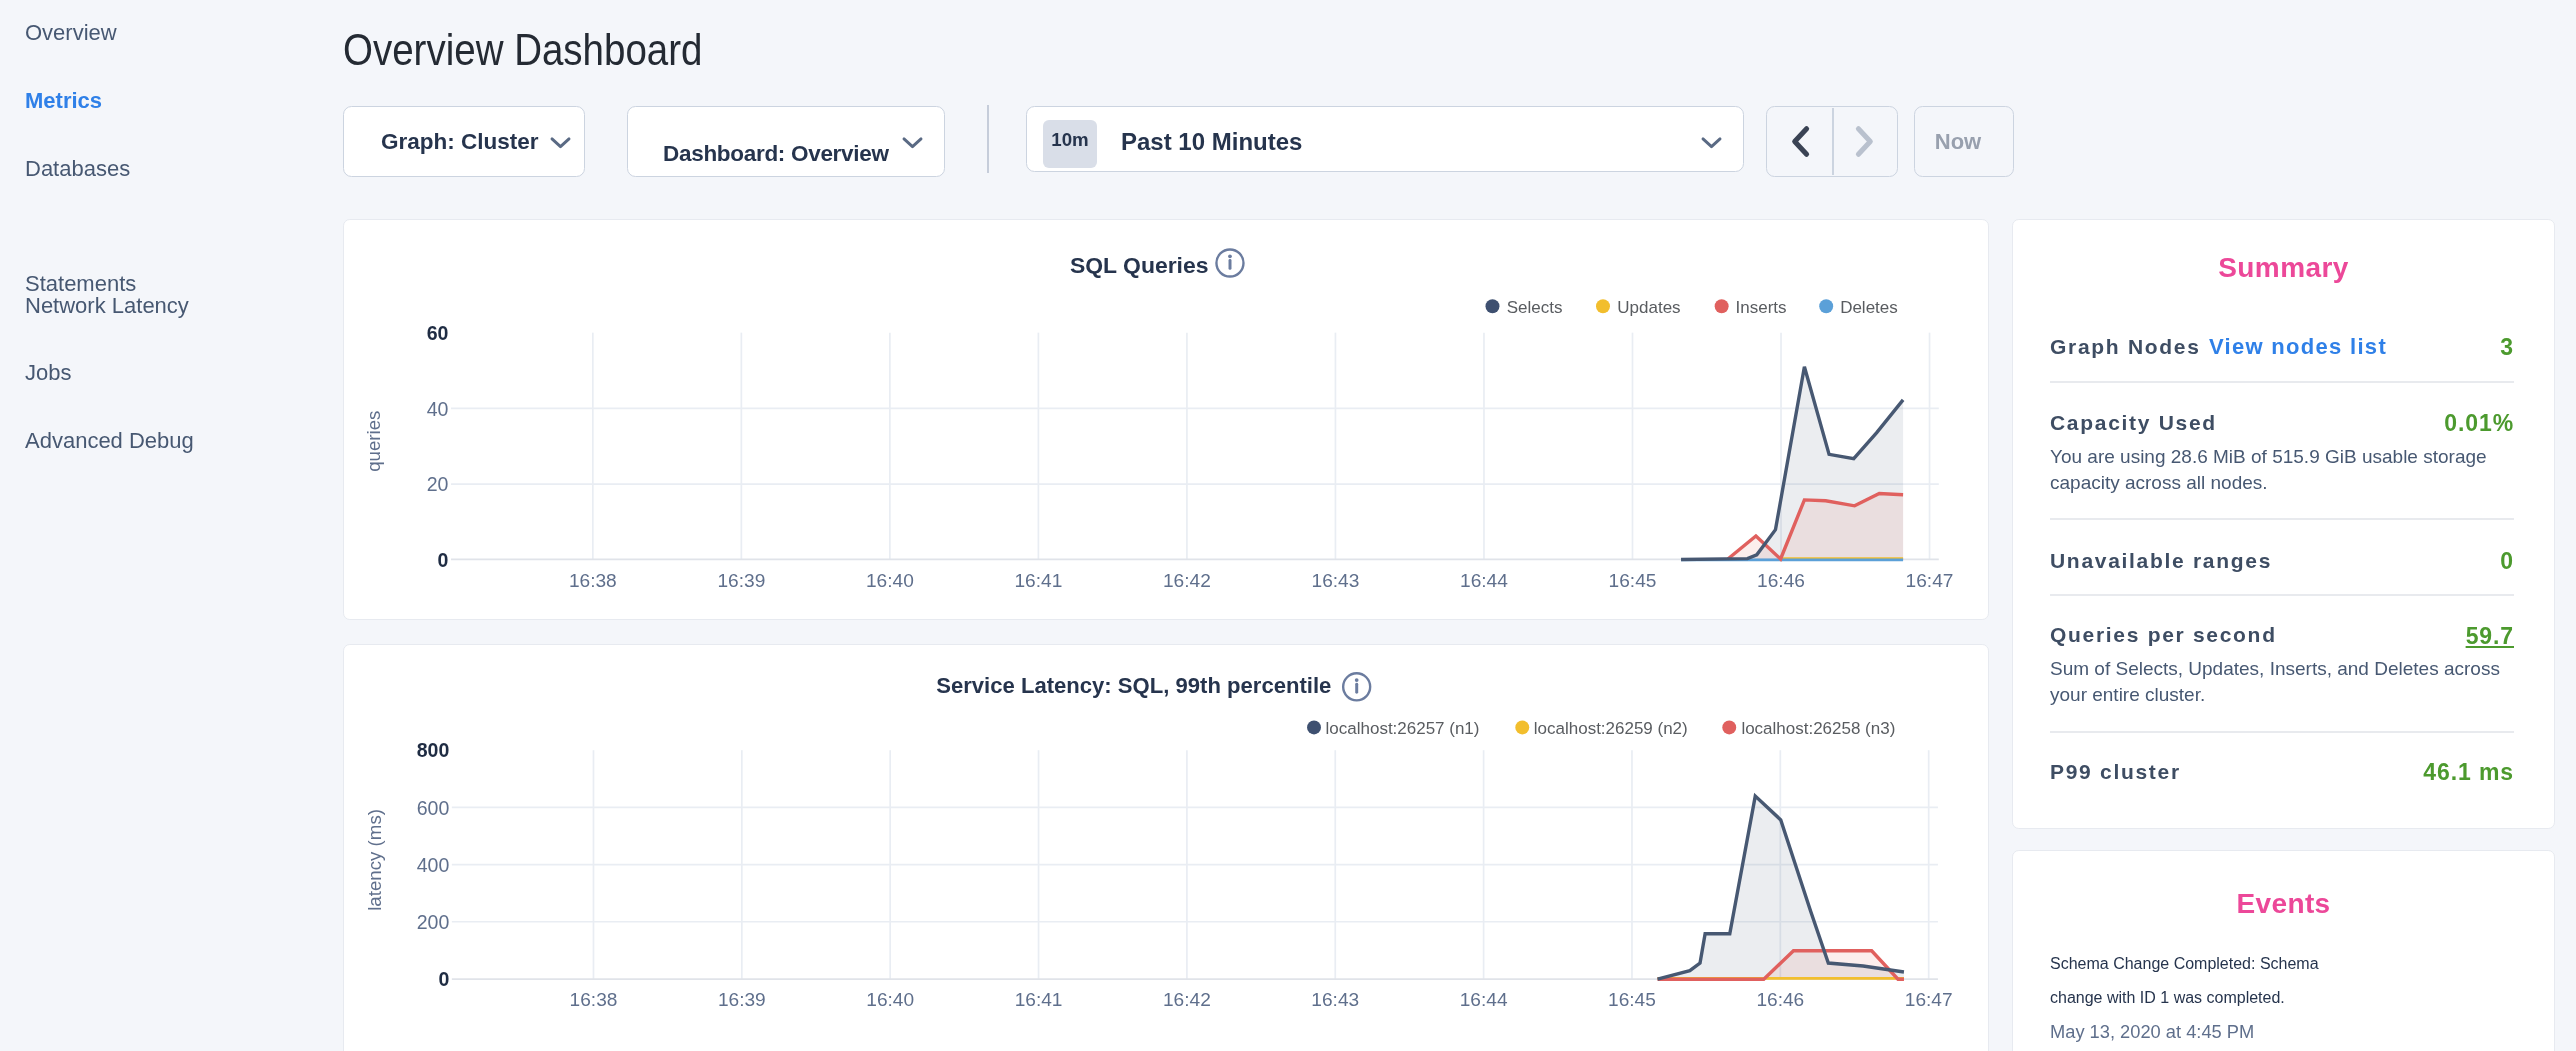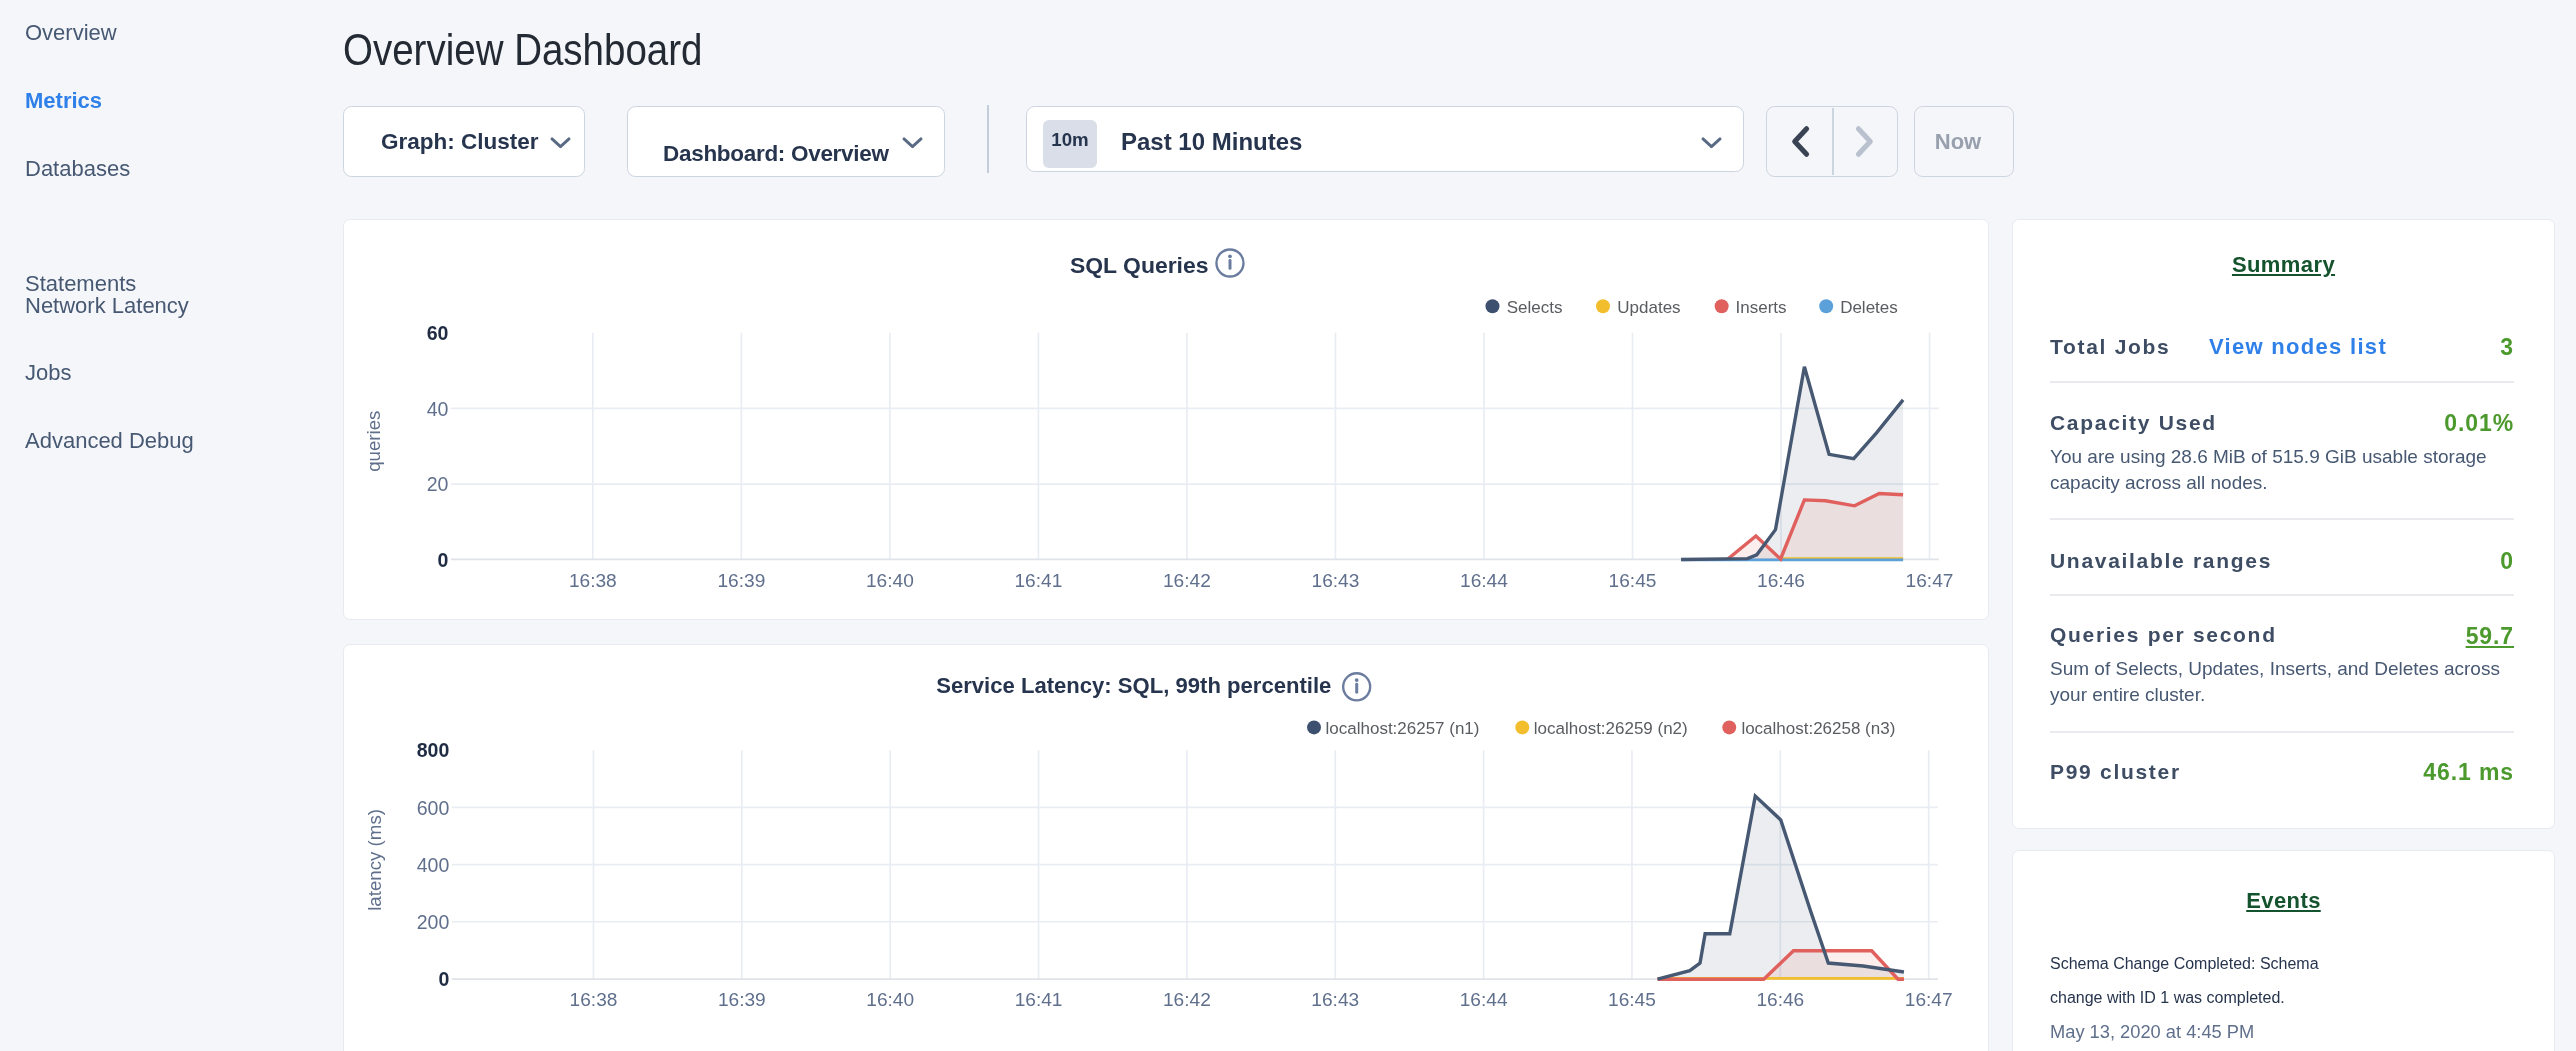--- a/index.html
+++ b/index.html
@@ -9,21 +9,21 @@
   .nav-item { position:absolute; left:25px; font-size:22px; color:#475872; white-space:nowrap; }
   .nav-active { color:#2f80e8; font-weight:700; }
   .card { position:absolute; background:#fff; border:1.7px solid #e7eaf0; border-radius:6.8px; }
   .btn { position:absolute; top:106px; height:71px; background:#fff; border:1.7px solid #ccd4e0; border-radius:8.5px; }
   .btn-label { font-size:22.5px; font-weight:700; color:#26344d; white-space:nowrap; }
   .chev { stroke:#5a6a84; stroke-width:3.5; fill:none; stroke-linecap:round; stroke-linejoin:round; }
   .sum-label { font-size:21px; font-weight:700; letter-spacing:1.7px; color:#3e4d63; white-space:nowrap; }
   .sum-value { font-size:23px; font-weight:700; letter-spacing:0.9px; color:#4c9a2e; white-space:nowrap; }
   .sum-sub { font-size:19px; color:#475872; line-height:26px; }
   .divider { position:absolute; height:1.7px; background:#e8eaee; left:2050px; width:464px; }
-  .panel-title { position:absolute; width:100%; text-align:center; font-size:22px; font-weight:700; letter-spacing:0.4px; color:#14532d;text-decoration:underline; }
+  .panel-title { position:absolute; width:100%; text-align:center; font-size:28px; font-weight:700; letter-spacing:0.4px; color:#ec4899; }
 </style>
 </head>
 <body>
 
   <div class="nav-item" style="top:20.4px;">Overview</div>
   <div class="nav-item nav-active" style="top:88px;">Metrics</div>
   <div class="nav-item" style="top:156px;">Databases</div>
   <div class="nav-item" style="top:239px;margin-top:32px;">Statements</div>
   <div class="nav-item" style="top:293px;">Network Latency</div>
   <div class="nav-item" style="top:360px;">Jobs</div>
@@ -195,21 +195,21 @@
         <text x="1803.4" y="862.6">localhost:26259 (n2)</text>
         <circle cx="2033.4" cy="855.2" r="8.2" fill="#e0605e"></circle>
         <text x="2047.7" y="862.6">localhost:26258 (n3)</text>
       </g>
     </g>
   </svg>
 
   <div class="card" style="left:2012px; top:219px; width:543px; height:610px;">
     <div class="panel-title" style="top:32px;">Summary</div>
   </div>
-  <div class="abs sum-label" style="left:2050px; top:335px;">Total Jobs</div>
+  <div class="abs sum-label" style="left:2050px; top:335px;">Graph Nodes</div>
   <div class="abs" style="left:2209px; top:334px; font-size:22px; font-weight:700; letter-spacing:1.3px; color:#2f80e8; white-space:nowrap;">View nodes list</div>
   <div class="abs sum-value" style="right:62px; top:334px;">3</div>
   <div class="divider" style="top:381px;"></div>
 
   <div class="abs sum-label" style="left:2050px; top:411px;">Capacity Used</div>
   <div class="abs sum-value" style="right:62px; top:410px;">0.01%</div>
   <div class="abs sum-sub" style="left:2050px; top:444px;">You are using 28.6 MiB of 515.9 GiB usable storage<br>capacity across all nodes.</div>
   <div class="divider" style="top:518px;"></div>
 
   <div class="abs sum-label" style="left:2050px; top:549px;">Unavailable ranges</div>

